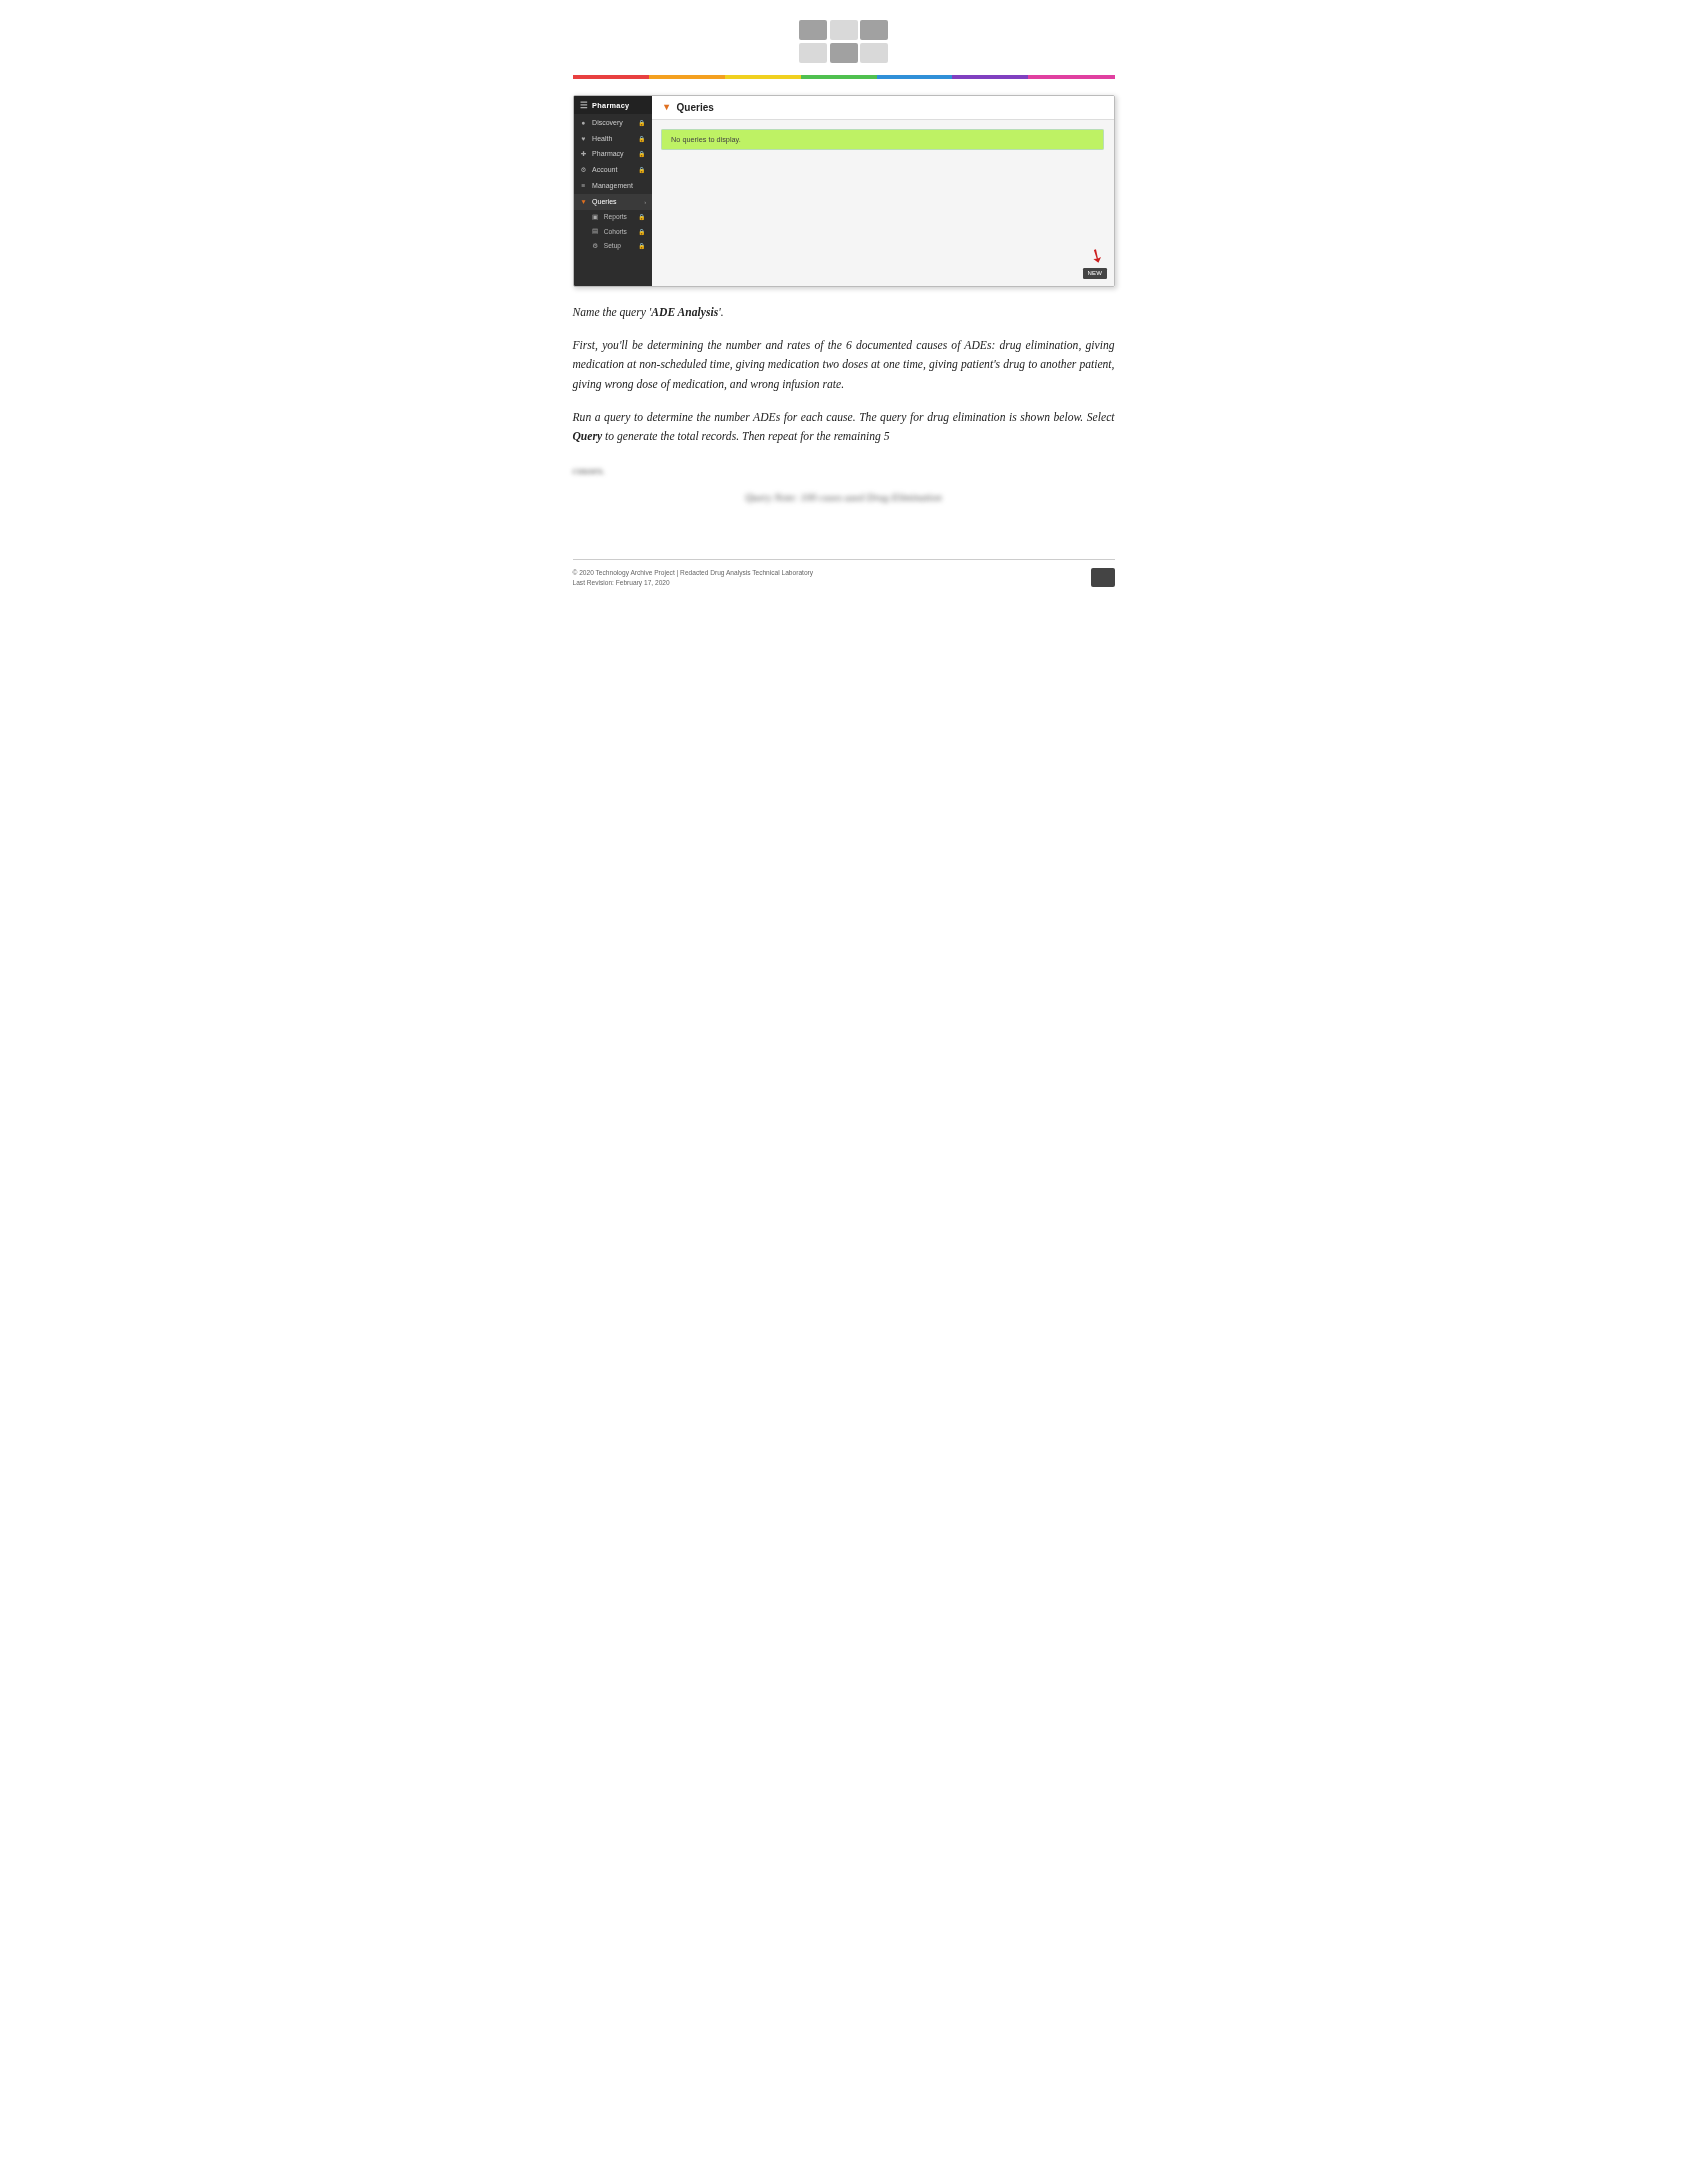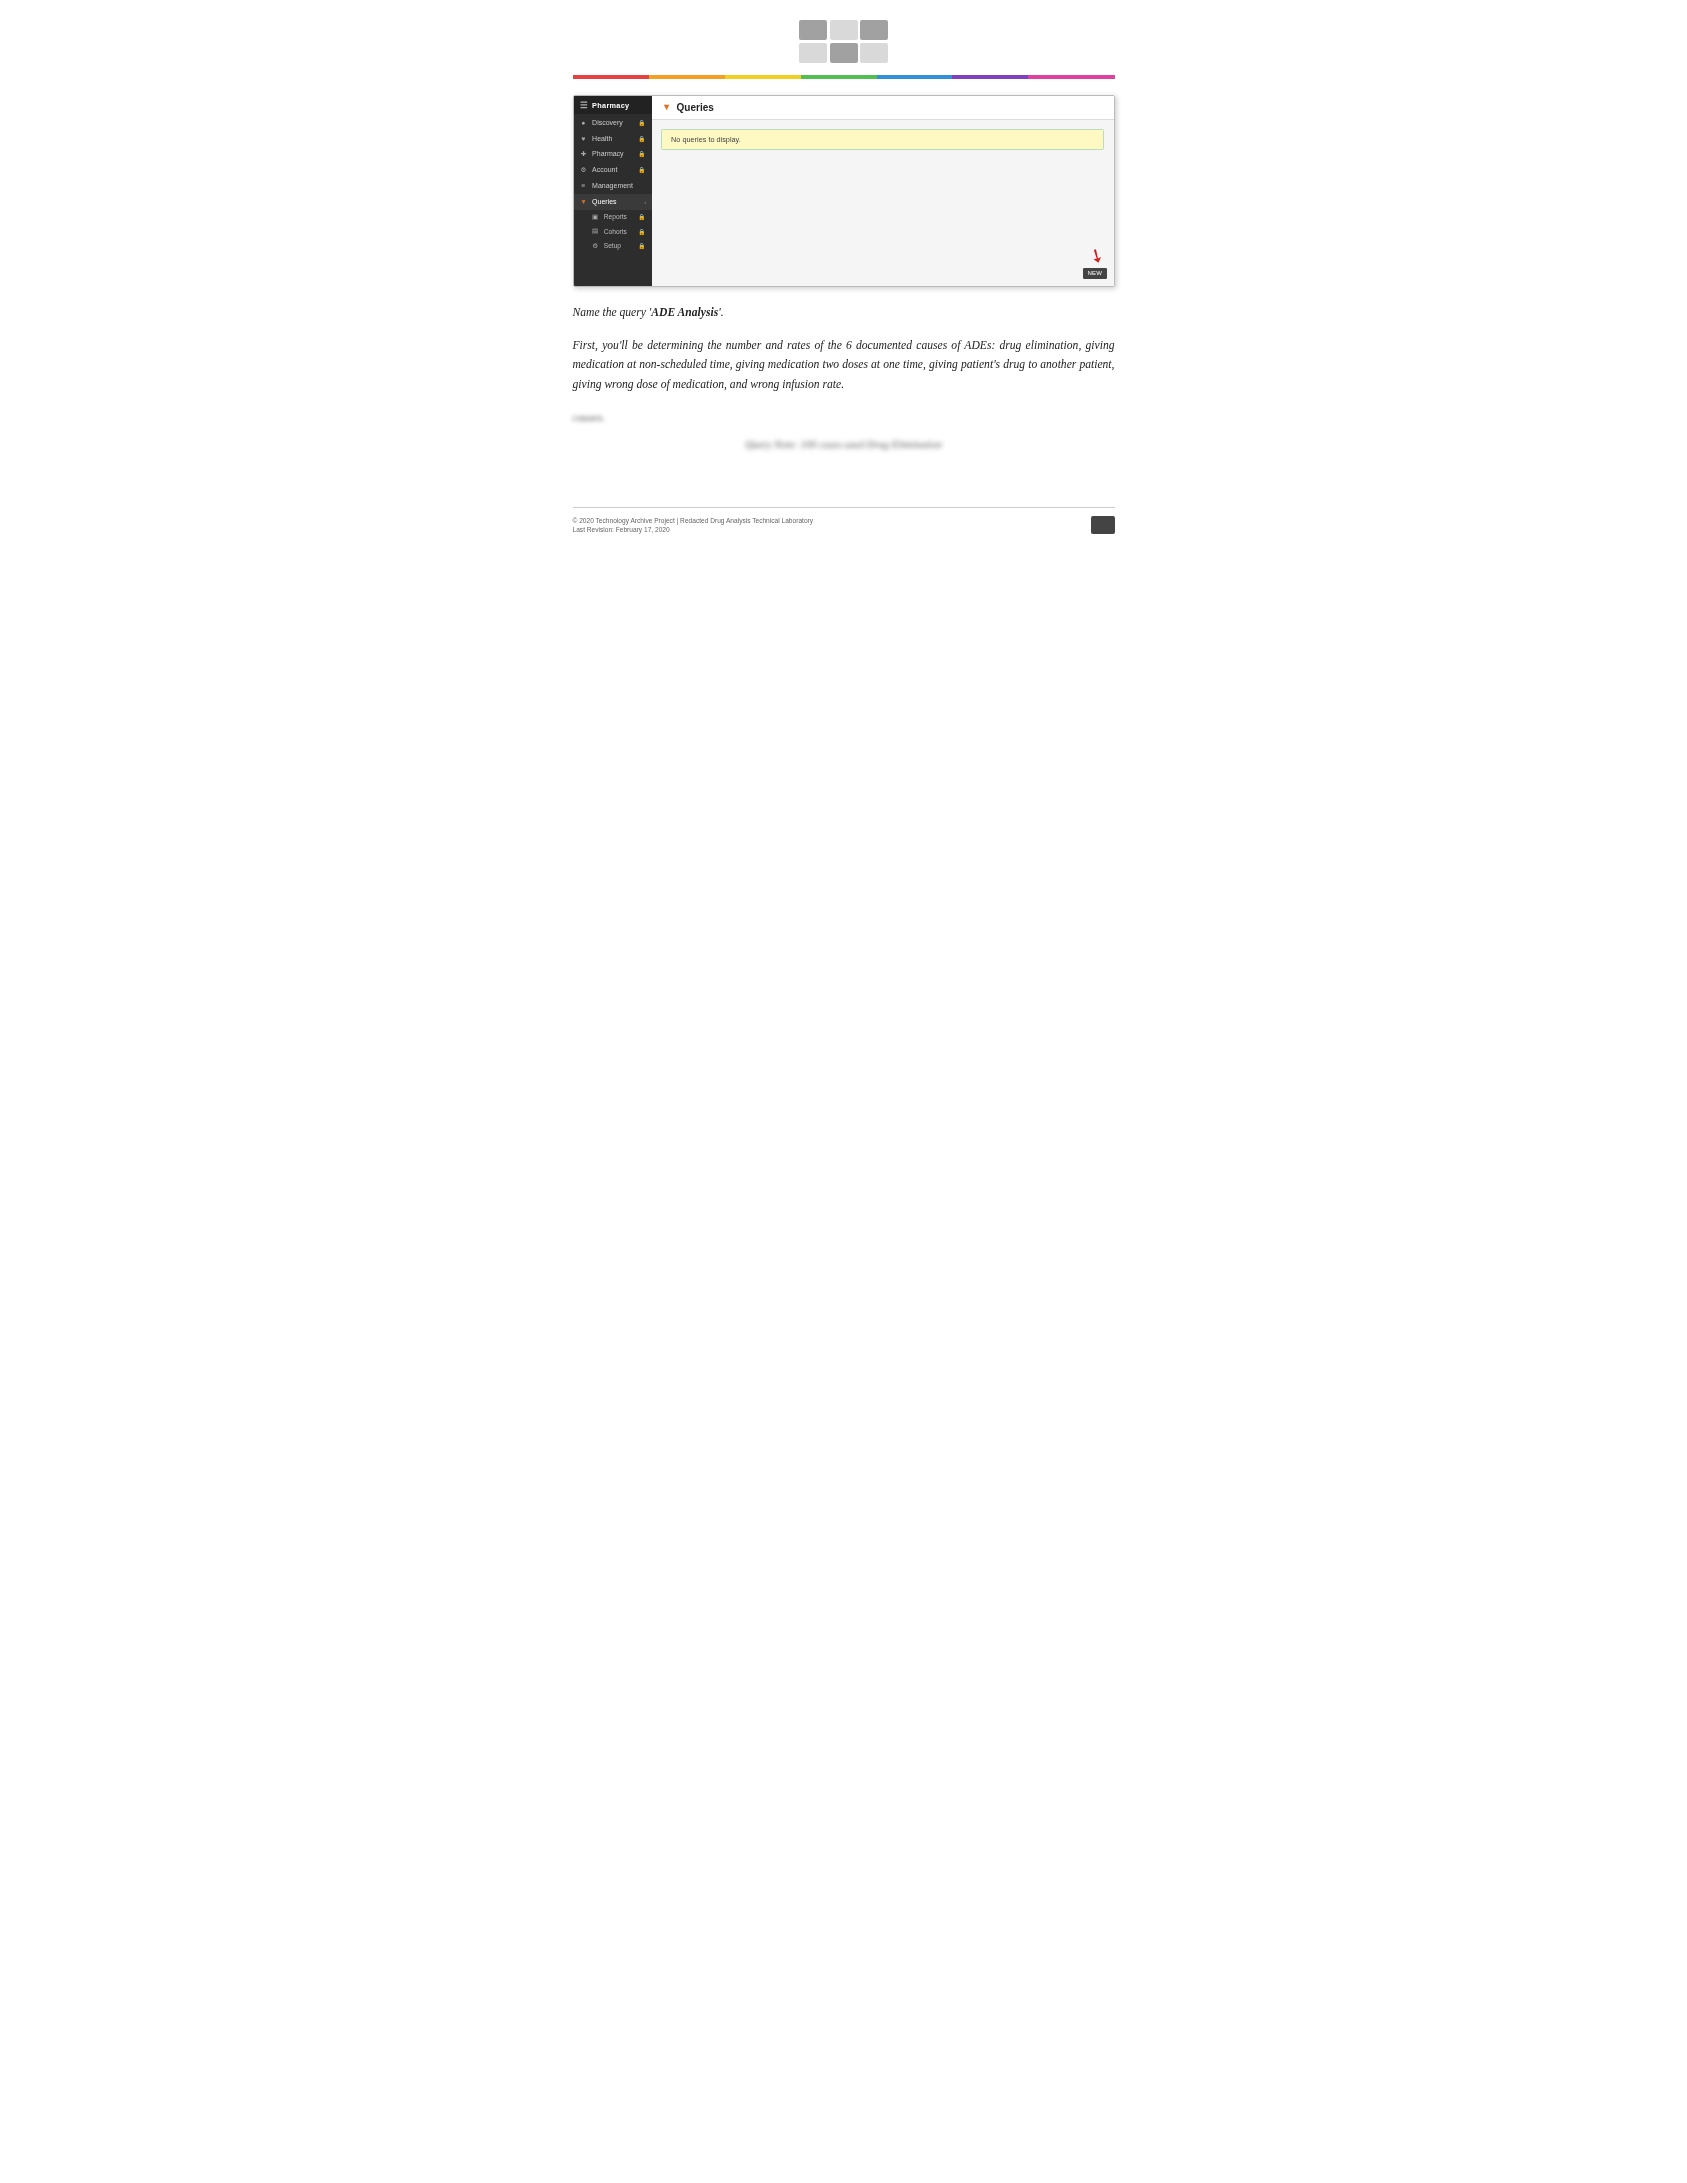--- a/index.html
+++ b/index.html
@@ -149,21 +149,21 @@
     .filter-icon {
       color: #e07020;
       font-size: 9.3px;
     }
     .main-body {
       padding: 9.3px;
       flex: 1;
       position: relative;
     }
     .no-queries-banner {
-      background: #fef9c3;
+      background: #bef264;
       border: 0.7px solid #b8ddb8;
       padding: 5.3px 9.3px;
       font-family: Arial, sans-serif;
       font-size: 7.3px;
       color: #444;
       border-radius: 1.3px;
     }
     
     .arrow-new-wrapper {
       position: absolute;
@@ -363,20 +363,23 @@
 <div class="doc-text">
 
   <p class="name-query">
     <span>Name the query '</span><strong>ADE Analysis</strong><span>'.</span>
   </p>
 
   <p>
     <span>First, you'll be determining the number and rates of the 6 documented causes of ADEs: drug elimination, giving medication at non-scheduled time, giving medication two doses at one time, giving patient's drug to another patient, giving wrong dose of medication, and wrong infusion rate.</span>
   </p>
 
+  <p>
+    <span>Run a query to determine the number ADEs for each cause. The query for drug elimination is shown below. Select </span><strong>Query</strong><span> to generate the total records. Then repeat for the remaining 5</span>
+  </p>
 
   <div class="blurred-line">
     <span>causes.</span>
   </div>
 
   <div class="blurred-caption">
     <span>Query Note: 100 cases used Drug Elimination</span>
   </div>
 
 </div>

